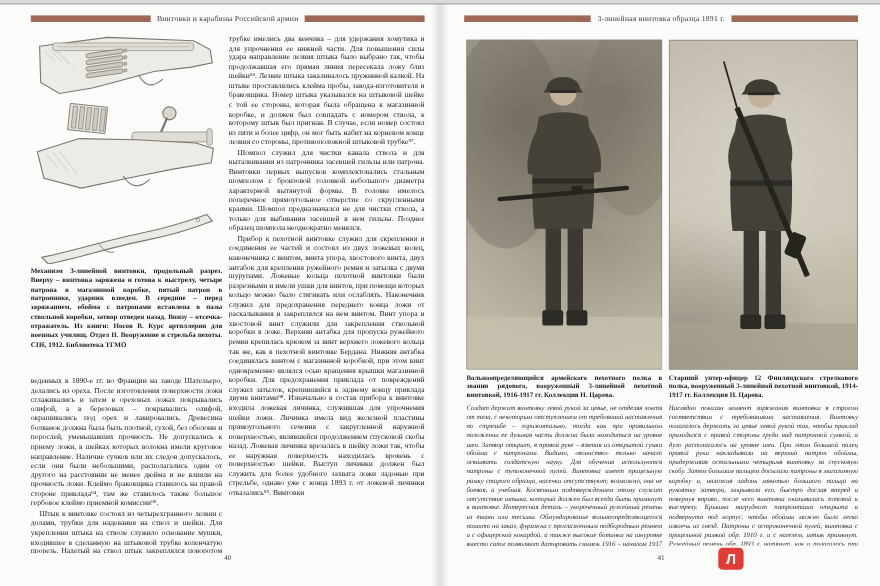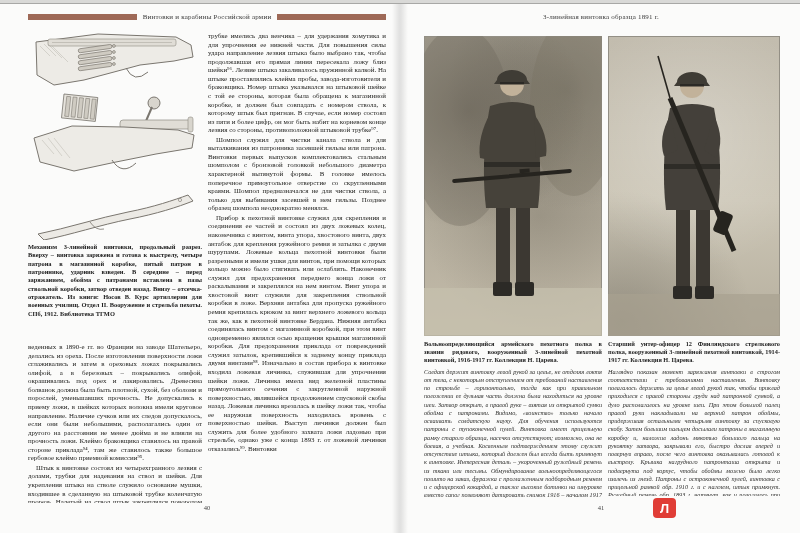--- a/index.html
+++ b/index.html
@@ -130,21 +130,21 @@
     <div class="textcol" style="left:208px;top:32px;width:178px;height:471px;">
       <p>трубке имелись два венчика – для удержания хомутика и для упрочнения ее нижней части. Для повышения силы удара направление лезвия штыка было выбрано так, чтобы продолжавшая его прямая линия пересекала ложу близ шейки⁹⁶. Лезвие штыка закаливалось пружинной калкой. На штыке проставлялись клейма пробы, завода-изготовителя и браковщика. Номер штыка указывался на штыковой шейке с той ее стороны, которая была обращена к магазинной коробке, и должен был совпадать с номером ствола, к которому штык был пригнан. В случае, если номер состоял из пяти и более цифр, он мог быть набит на корневом конце лезвия со стороны, противоположной штыковой трубке⁹⁷.</p>
       <p class="indent">Шомпол служил для чистки канала ствола и для выталкивания из патронника засевшей гильзы или патрона. Винтовки первых выпусков комплектовались стальным шомполом с бронзовой головкой небольшого диаметра характерной вытянутой формы. В головке имелось поперечное прямоугольное отверстие со скругленными краями. Шомпол предназначался не для чистки ствола, а только для выбивания засевшей в нем гильзы. Позднее образец шомпола неоднократно менялся.</p>
       <p class="indent">Прибор к пехотной винтовке служил для скрепления и соединения ее частей и состоял из двух ложевых колец, наконечника с винтом, винта упора, хвостового винта, двух антабок для крепления ружейного ремня и затылка с двумя шурупами. Ложевые кольца пехотной винтовки были разрезными и имели ушки для винтов, при помощи которых кольцо можно было стягивать или ослаблять. Наконечник служил для предохранения переднего конца ложи от раскалывания и закреплялся на нем винтом. Винт упора и хвостовой винт служили для закрепления ствольной коробки в ложе. Верхняя антабка для пропуска ружейного ремня крепилась крюком за винт верхнего ложевого кольца так же, как в пехотной винтовке Бердана. Нижняя антабка соединялась винтом с магазинной коробкой, при этом винт одновременно являлся осью вращения крышки магазинной коробки. Для предохранения приклада от повреждений служил затылок, крепившийся к заднему концу приклада двумя винтами⁹⁸. Изначально в состав прибора к винтовке входила ложевая личинка, служившая для упрочнения шейки ложи. Личинка имела вид железной пластины прямоугольного сечения с закругленной наружной поверхностью, являвшейся продолжением спусковой скобы назад. Ложевая личинка врезалась в шейку ложи так, чтобы ее наружная поверхность находилась вровень с поверхностью шейки. Выступ личинки должен был служить для более удобного захвата ложи ладонью при стрельбе, однако уже с конца 1893 г. от ложевой личинки отказались⁹⁹. Винтовки</p>
     </div>
 
     <div class="pagenum" style="left:28px;width:358px;">40</div>
   </div>
 
   <div>
-    <div class="pg-header" style="left:422px;width:358px;position:absolute;flex-direction:column;">
+    <div class="pg-header" style="left:422px;width:358px;position:absolute;">
       <div class="hbar"></div>
       <div class="htitle">3-линейная винтовка образца 1891 г.</div>
       <div class="hbar"></div>
     </div>
 
     <div class="photo left">
       <svg width="178" height="300" viewBox="0 0 178 300">
         <ellipse cx="36" cy="90" rx="52" ry="100" fill="#6d685c" opacity="0.35"></ellipse>
         <ellipse cx="150" cy="70" rx="44" ry="90" fill="#76705f" opacity="0.30"></ellipse>
         <rect x="0" y="252" width="178" height="48" fill="#c6c0ae" opacity="0.75"></rect>

